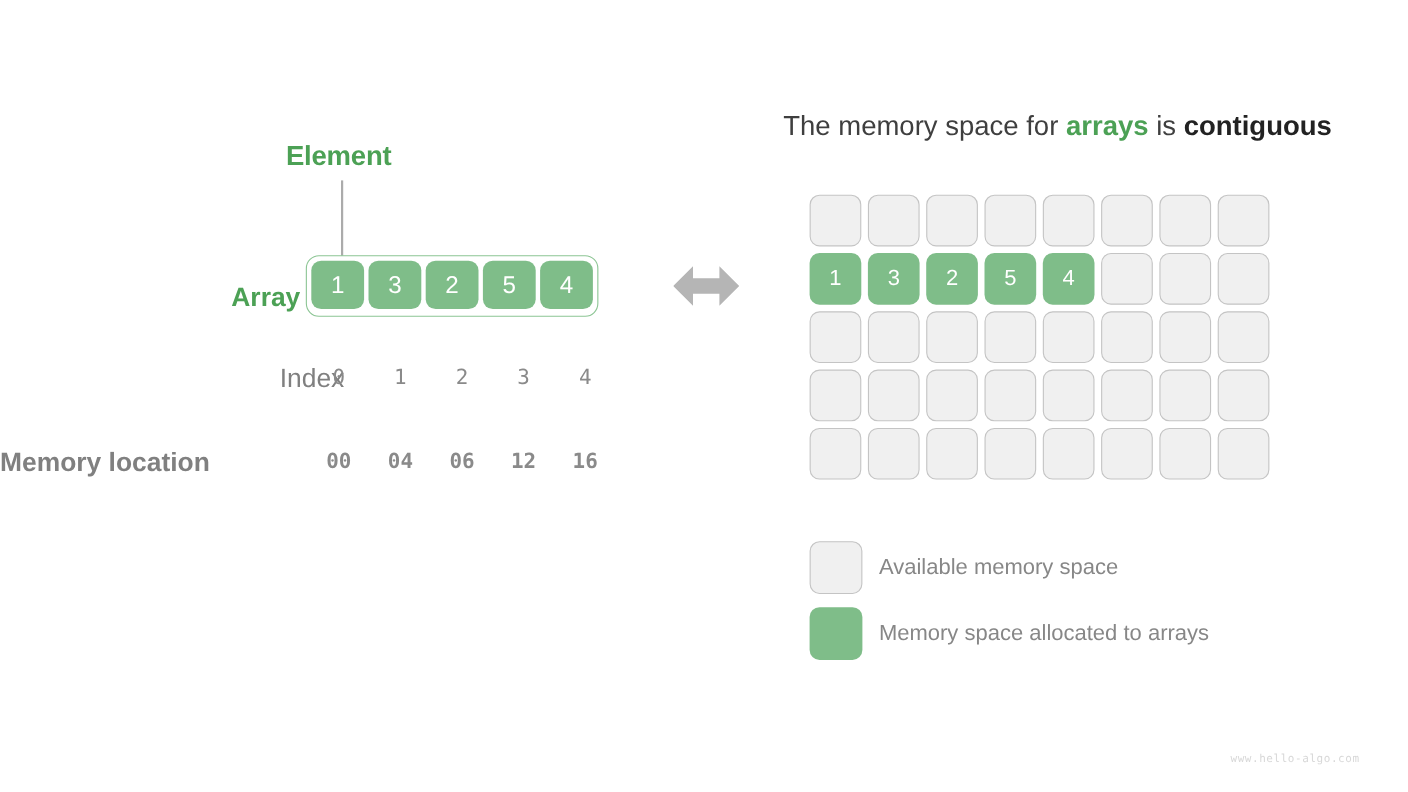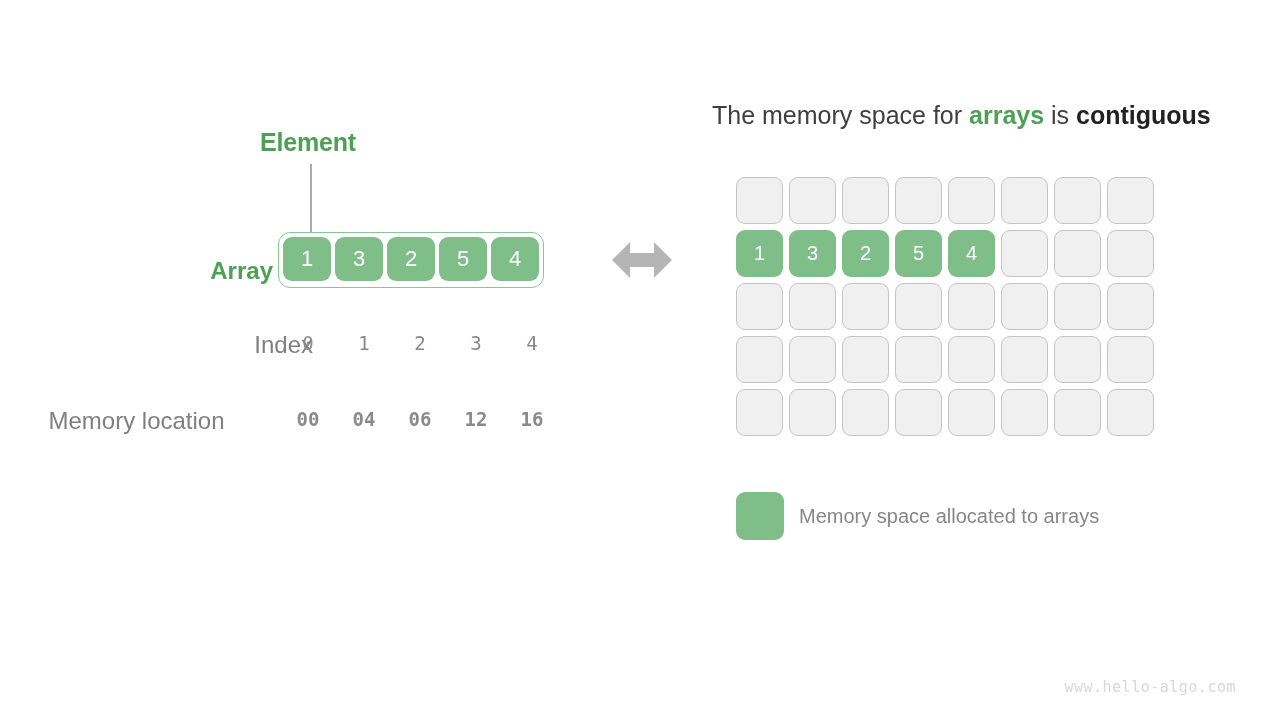--- a/index.html
+++ b/index.html
@@ -106,23 +106,23 @@
     font-family: "DejaVu Sans Mono", monospace;
     font-size: 19px;
     color: #8a8a8a;
   }
 
   #memory-row-label {
     position: absolute;
     left: 0px;
     top: 407px;
     width: 273px;
-    text-align: center;
+    text-align: left;
     font-size: 24px;
-    font-weight: normal;
+    font-weight: bold;
     color: #808080;
   }
 
   #memory-values {
     position: absolute;
     left: 282px;
     top: 408px;
     display: flex;
     gap: 4px;
   }
@@ -224,21 +224,21 @@
     color: #878787;
     white-space: nowrap;
   }
 
   
   #watermark {
     position: absolute;
     right: 44px;
     bottom: 24px;
     font-family: "DejaVu Sans Mono", monospace;
-    font-size: 15px;
+    font-size: 10px;
     color: #d8d8d8;
     letter-spacing: 0.5px;
   }
 </style>
 </head>
 <body>
 
 <div class="stage">
 
   <div id="element-label">Element</div>
@@ -320,20 +320,24 @@
       <div class="mem-cell"></div>
       <div class="mem-cell"></div>
       <div class="mem-cell"></div>
       <div class="mem-cell"></div>
       <div class="mem-cell"></div>
       <div class="mem-cell"></div>
     </div>
 
   <div id="legend">
     <div class="legend-row">
+      <div class="legend-swatch empty"></div>
+      <div class="legend-text">Available memory space</div>
+    </div>
+    <div class="legend-row">
       <div class="legend-swatch filled"></div>
       <div class="legend-text">Memory space allocated to arrays</div>
     </div>
   </div>
 
   <div id="watermark">www.hello-algo.com</div>
 
 </div>
 
 </body></html>

